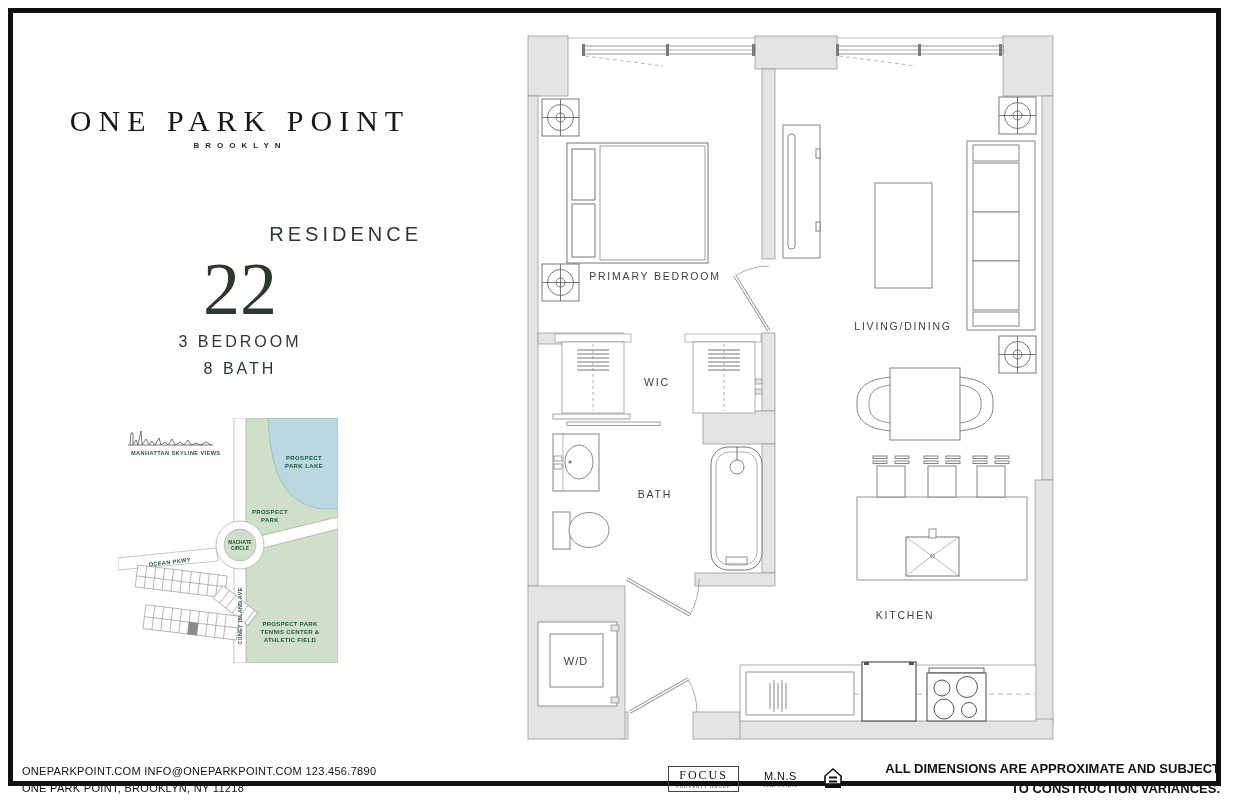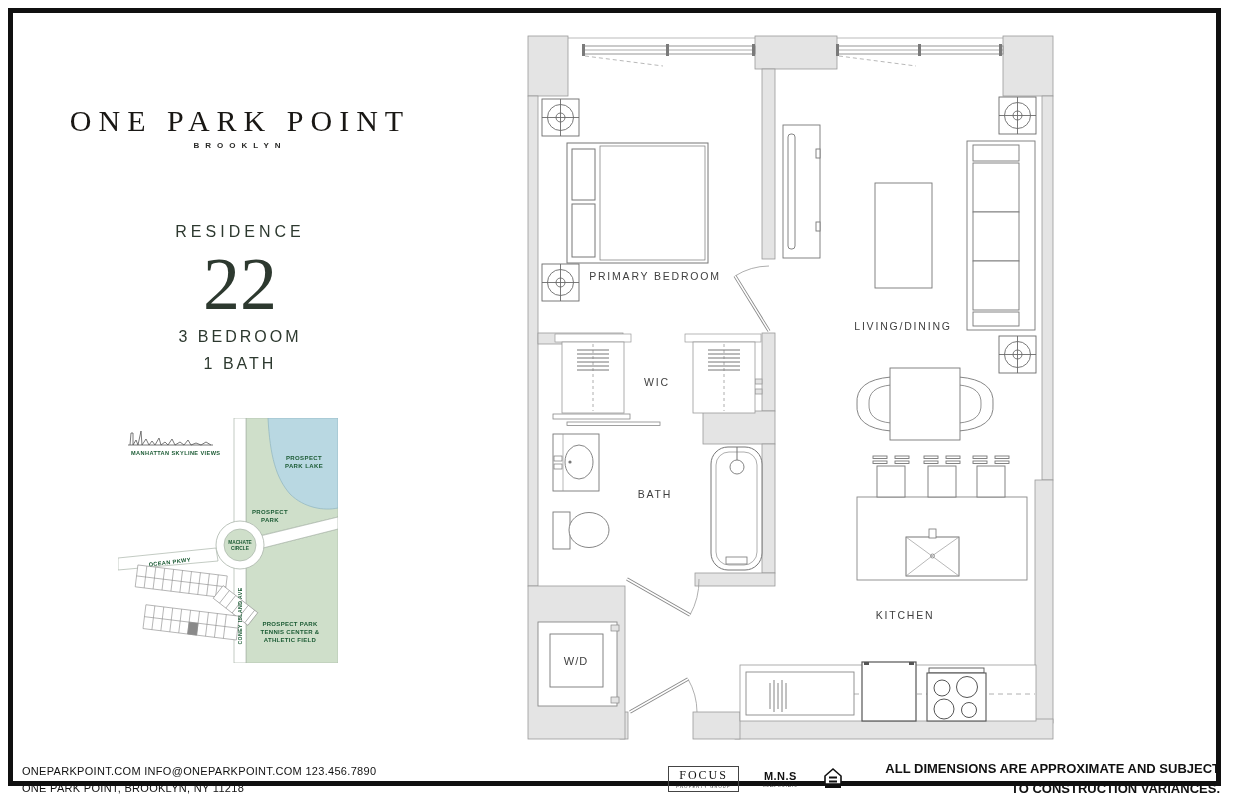--- a/index.html
+++ b/index.html
@@ -9,53 +9,53 @@
   }
   .frame{
     position:absolute;left:8px;top:8px;width:1213px;height:778px;
     border:5px solid #101010;pointer-events:none;box-sizing:border-box;
   }
   
   .brand{position:absolute;left:58px;top:104px;width:364px;text-align:center;color:#191714;}
   .brand-name{font-family:"Liberation Serif",serif;font-size:30px;letter-spacing:7px;white-space:nowrap;}
   .brand-sub{font-size:8px;letter-spacing:6px;font-weight:bold;margin-top:3px;color:#2a2a28;}
   .residence{position:absolute;left:58px;top:223px;width:364px;text-align:center;color:#2d392f;}
-  .residence-label{font-size:16px;letter-spacing:4px;}
+  .residence-label{font-size:20px;letter-spacing:4px;text-align:right;}
   .residence-number{font-family:"Liberation Serif",serif;font-size:74px;line-height:0.95;margin-top:8px;color:#2d392f;}
   .residence-line{font-size:16px;letter-spacing:3px;margin-top:9px;}
   .map{position:absolute;left:118px;top:418px;}
   
   .plan{position:absolute;left:525px;top:33px;}
   
   .footer-contact{position:absolute;left:22px;top:763px;font-size:11px;font-weight:normal;
     color:#111;line-height:1.55;letter-spacing:0.3px;}
   .footer-right{position:absolute;right:16px;top:759px;display:flex;align-items:center;gap:24px;}
   .logo-focus{border:1px solid #444;padding:1px 7px 2px 7px;text-align:center;}
   .logo-focus-name{font-family:"Liberation Serif",serif;font-size:12px;letter-spacing:2px;color:#111;}
   .logo-focus-sub{font-size:4px;letter-spacing:1.2px;color:#222;margin-top:1px;}
   .logo-mns{text-align:center;}
-  .logo-mns-name{font-size:11px;font-weight:bold;letter-spacing:0.5px;color:#111;}
+  .logo-mns-name{font-size:11px;font-weight:normal;letter-spacing:0.5px;color:#111;}
   .logo-mns-sub{font-size:4px;letter-spacing:0.8px;color:#222;margin-top:1px;}
   .disclaimer{width:352px;text-align:right;font-size:13px;font-weight:bold;color:#111;line-height:1.55;}
 </style>
 </head>
 <body>
 
 <div class="frame"></div>
 
 <div class="brand">
   <div class="brand-name">ONE PARK POINT</div>
   <div class="brand-sub">BROOKLYN</div>
 </div>
 
 <div class="residence">
   <div class="residence-label">RESIDENCE</div>
   <div class="residence-number">22</div>
   <div class="residence-line">3 BEDROOM</div>
-  <div class="residence-line">1 BATH</div>
+  <div class="residence-line">8 BATH</div>
 </div>
 
 <div class="map">
 <svg width="220" height="245" viewBox="0 0 220 245">
 
   <path d="M128,0 L220,0 L220,99 L132,120 L128,120 Z" fill="#cfdfca" stroke="#a9b8a6" stroke-width="0.6"></path>
   <path d="M128,152 L133,133 L220,111 L220,245 L128,245 Z" fill="#cfdfca" stroke="#a9b8a6" stroke-width="0.6"></path>
 
   <path d="M150,0 C152,38 158,60 172,76 C186,90 206,93 220,90 L220,0 Z" fill="#b9d8e2" stroke="#8fb4c0" stroke-width="0.7"></path>
 

